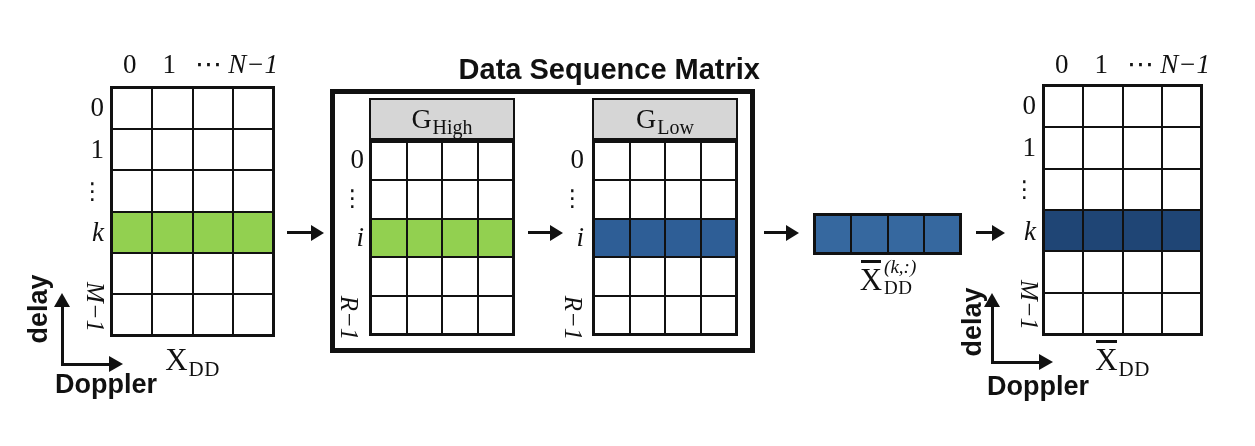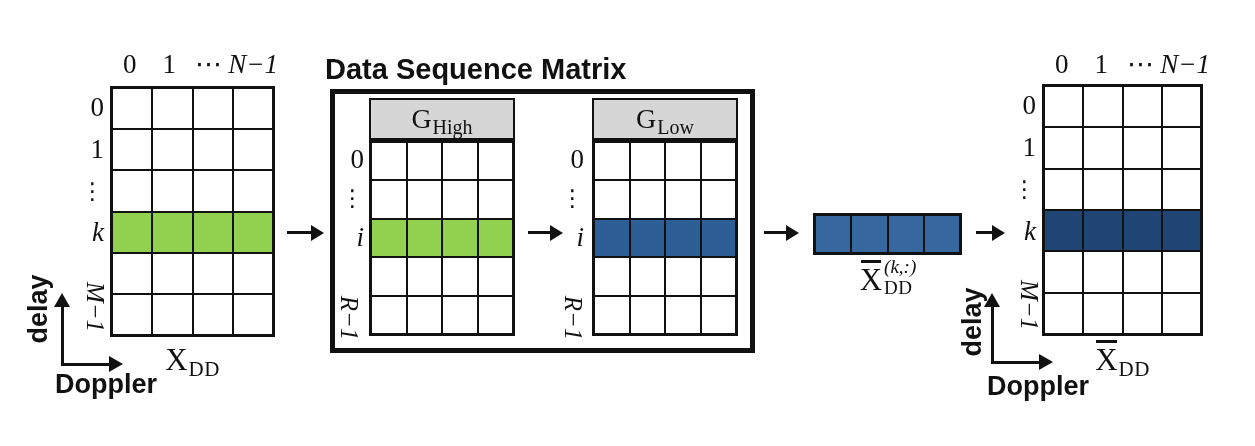--- a/index.html
+++ b/index.html
@@ -17,21 +17,21 @@
   .it{font-style:italic;}
   .vrot{display:flex;align-items:center;justify-content:center;font-size:25px;transform:rotate(90deg);}
   .delayrot{display:flex;align-items:center;justify-content:center;font-size:27px;transform:rotate(-90deg);white-space:nowrap;}
   .farrow{height:3px;background:#111;}
   .farrow::after{content:'';position:absolute;right:-13px;top:50%;transform:translateY(-50%);width:0;height:0;border-left:13px solid #111;border-top:8px solid transparent;border-bottom:8px solid transparent;}
   .vline{width:3px;background:#111;}
   .hline{height:3px;background:#111;}
   .ah-up{width:0;height:0;border-left:8px solid transparent;border-right:8px solid transparent;border-bottom:14px solid #111;}
   .ah-right{width:0;height:0;border-top:8px solid transparent;border-bottom:8px solid transparent;border-left:14px solid #111;}
   .dsmbox{border:5px solid #111;box-sizing:border-box;background:#fff;}
-  .boxtitle{font-size:29px;text-align:left;white-space:nowrap;}
+  .boxtitle{font-size:29px;text-align:right;white-space:nowrap;}
   .hdr{display:flex;align-items:flex-start;justify-content:center;border:2px solid #111;box-sizing:border-box;}
   .hdr .base{font-size:28px;line-height:38px;}
   .hdr .sub{font-size:20px;line-height:1;margin-top:17px;margin-left:1px;}
   .caption{display:flex;align-items:flex-start;justify-content:center;}
   .cap-base{font-size:31px;line-height:1;position:relative;}
   .cap-sub{font-size:21px;line-height:1;margin-top:15px;margin-left:1px;letter-spacing:.5px;}
   .ov::before{content:'';position:absolute;top:-4px;left:1px;right:1px;height:3px;background:#111;}
   .stack{display:flex;flex-direction:column;margin-left:2px;margin-top:-7px;line-height:1.1;}
   .stack .sup{font-size:19px;}
   .stack .sub{font-size:19px;letter-spacing:.5px;}

